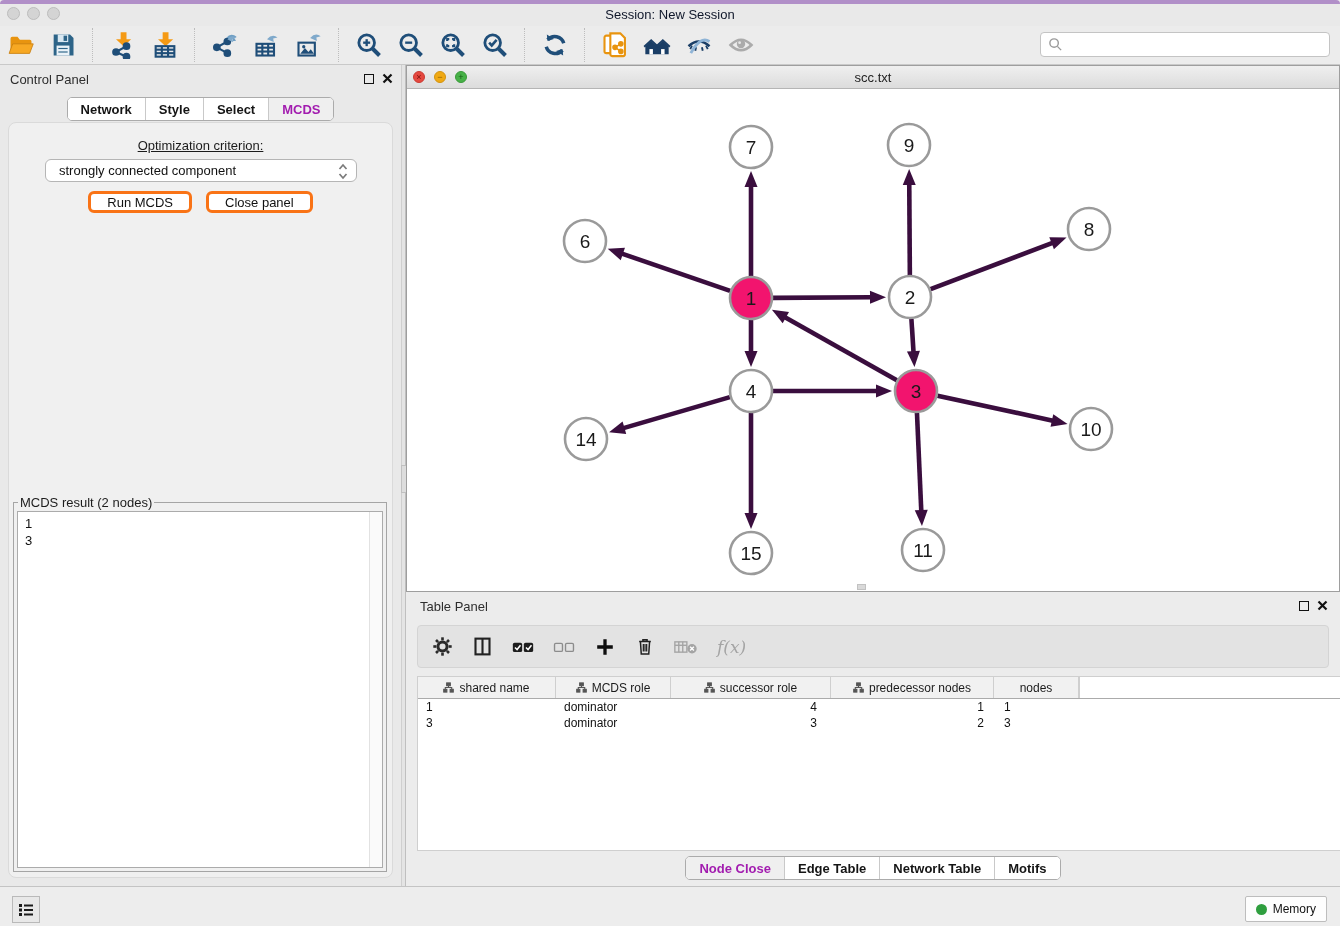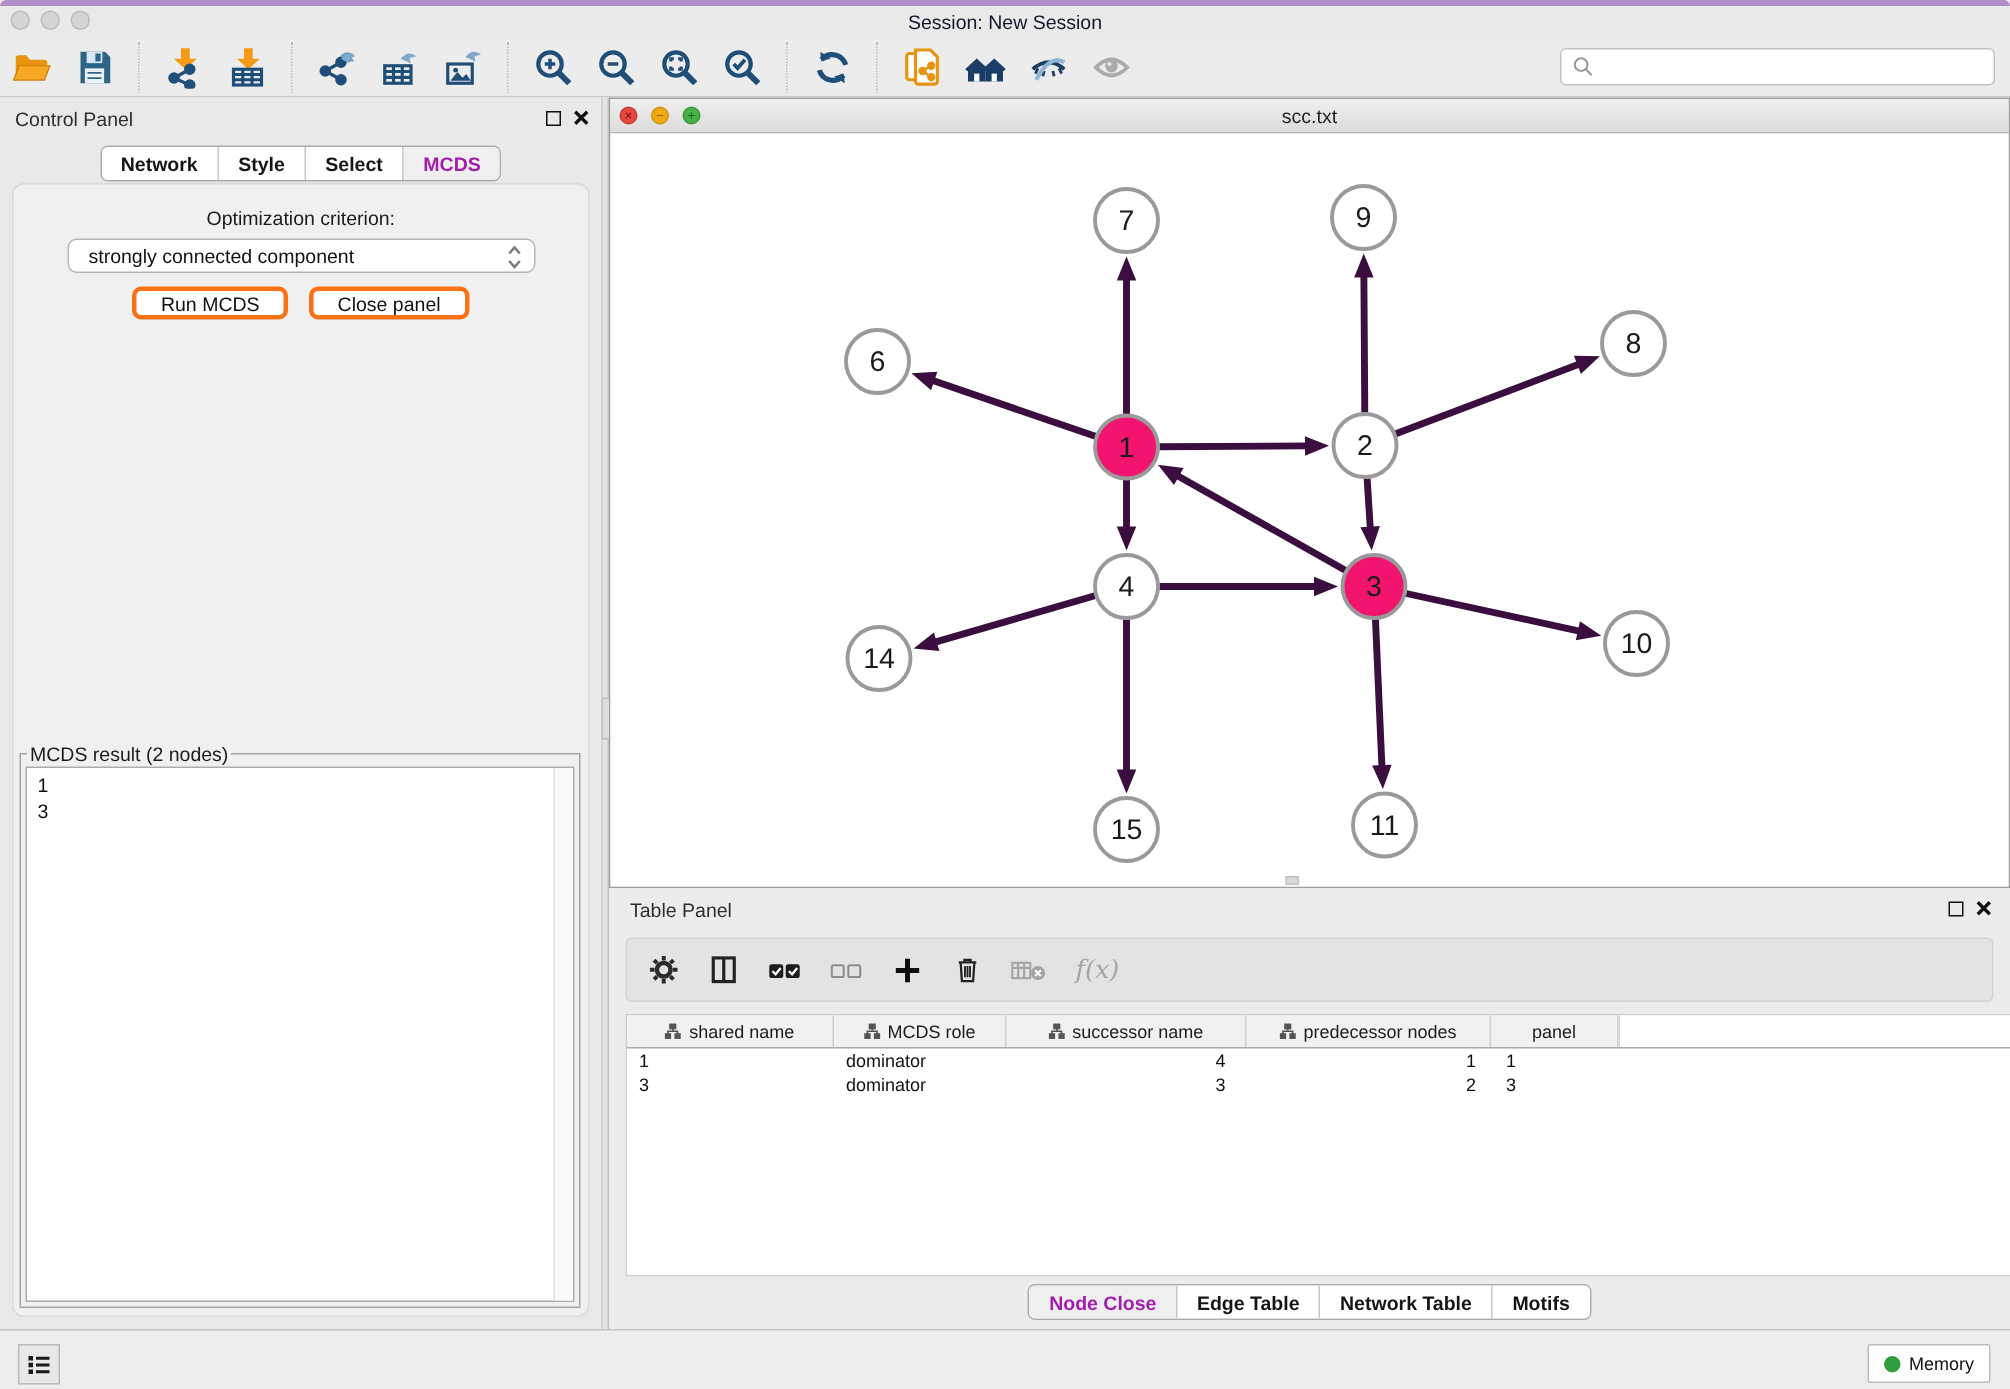--- a/index.html
+++ b/index.html
@@ -31,21 +31,21 @@
   .float-btn{width:10px;height:10px;border:1.6px solid #111;box-sizing:border-box;}
   .close-btn svg{display:block;}
 
   .seg-strip{display:flex;border:1px solid #ABABAB;border-radius:5px;overflow:hidden;background:#FFF;height:22px;}
   .seg{padding:0 13px;font-size:13px;font-weight:600;color:#151515;background:#FFF;display:flex;align-items:center;border-left:1px solid #C9C9C9;white-space:nowrap;}
   .seg:first-child{border-left:0;}
   .seg.selected{color:#a21caf;background:#EFEFEF;font-weight:600;}
   #cp-tabs-wrap{position:absolute;left:0;top:32px;width:100%;display:flex;justify-content:center;}
 
   #cp-content{position:absolute;left:8px;top:57px;width:385px;height:756px;background:#F0F0F0;border:1px solid #DADADA;border-radius:8px;box-sizing:border-box;}
-  #opt-label{position:absolute;left:0;top:15px;width:100%;text-align:center;font-size:13px;color:#1C1C1C;}
+  #opt-label{position:absolute;left:0;top:15px;width:100%;text-align:center;font-size:13px;color:#1C1C1C;text-decoration:underline;}
   #opt-select{position:absolute;left:36px;top:36px;width:312px;height:23px;background:#FFF;border:1px solid #B5B5B5;border-radius:6px;box-sizing:border-box;display:flex;align-items:center;font-size:13px;color:#111;padding-left:13px;}
   #opt-select .stepper{position:absolute;right:6px;top:2px;}
   .cp-btn-row{position:absolute;left:0;top:68px;width:100%;display:flex;justify-content:center;gap:14px;}
   .aq-btn{height:22px;background:#FFF;border:3px solid #f97316;border-radius:6px;font-size:13px;color:#111;display:flex;align-items:center;justify-content:center;padding:0 16px;font-family:inherit;}
 
   #mcds-fieldset{position:absolute;left:4px;top:372px;width:374px;height:377px;box-sizing:border-box;border:1px solid #A5A5A5;margin:0;padding:0;background:transparent;}
   #mcds-fieldset legend{font-size:13px;color:#1C1C1C;padding:0 2px;margin-left:4px;}
   #mcds-box{position:absolute;left:3px;top:1px;right:3px;bottom:3px;background:#FFF;border:1px solid #ABABAB;}
   #mcds-text{position:absolute;left:0;top:0;right:13px;bottom:0;font-size:13px;line-height:17px;color:#111;padding:3px 7px;white-space:pre;overflow:hidden;}
   .vscroll{position:absolute;right:0;top:0;bottom:0;width:12px;background:#FAFAFA;border-left:1px solid #E2E2E2;}
@@ -540,35 +540,35 @@
           </div>
           <div class="th" style="width: 160px;">
             <svg width="11" height="11" viewBox="0 0 12 12">
               <g fill="none" stroke="#555" stroke-width="1.2">
                 <rect x="4" y="1" width="4" height="3" fill="#555"></rect>
                 <rect x="0.8" y="8" width="3.4" height="3" fill="#555"></rect>
                 <rect x="7.8" y="8" width="3.4" height="3" fill="#555"></rect>
                 <path d="M6 4v2M2.5 8V6h7v2"></path>
               </g>
             </svg>
-            <span>successor name</span>
+            <span>successor role</span>
           </div>
           <div class="th" style="width: 163px;">
             <svg width="11" height="11" viewBox="0 0 12 12">
               <g fill="none" stroke="#555" stroke-width="1.2">
                 <rect x="4" y="1" width="4" height="3" fill="#555"></rect>
                 <rect x="0.8" y="8" width="3.4" height="3" fill="#555"></rect>
                 <rect x="7.8" y="8" width="3.4" height="3" fill="#555"></rect>
                 <path d="M6 4v2M2.5 8V6h7v2"></path>
               </g>
             </svg>
             <span>predecessor nodes</span>
           </div>
           <div class="th" style="width: 85px;">
-            <span>panel</span>
+            <span>nodes</span>
           </div>
           <div class="th filler"></div>
         </div>
       <div id="tp-body">
           <div class="tr">
             <div class="td" style="width: 138px;">1</div>
             <div class="td" style="width: 115px;">dominator</div>
             <div class="td" style="width: 160px;">4</div>
             <div class="td" style="width: 163px;">1</div>
             <div class="td" style="width: 85px;">1</div>

